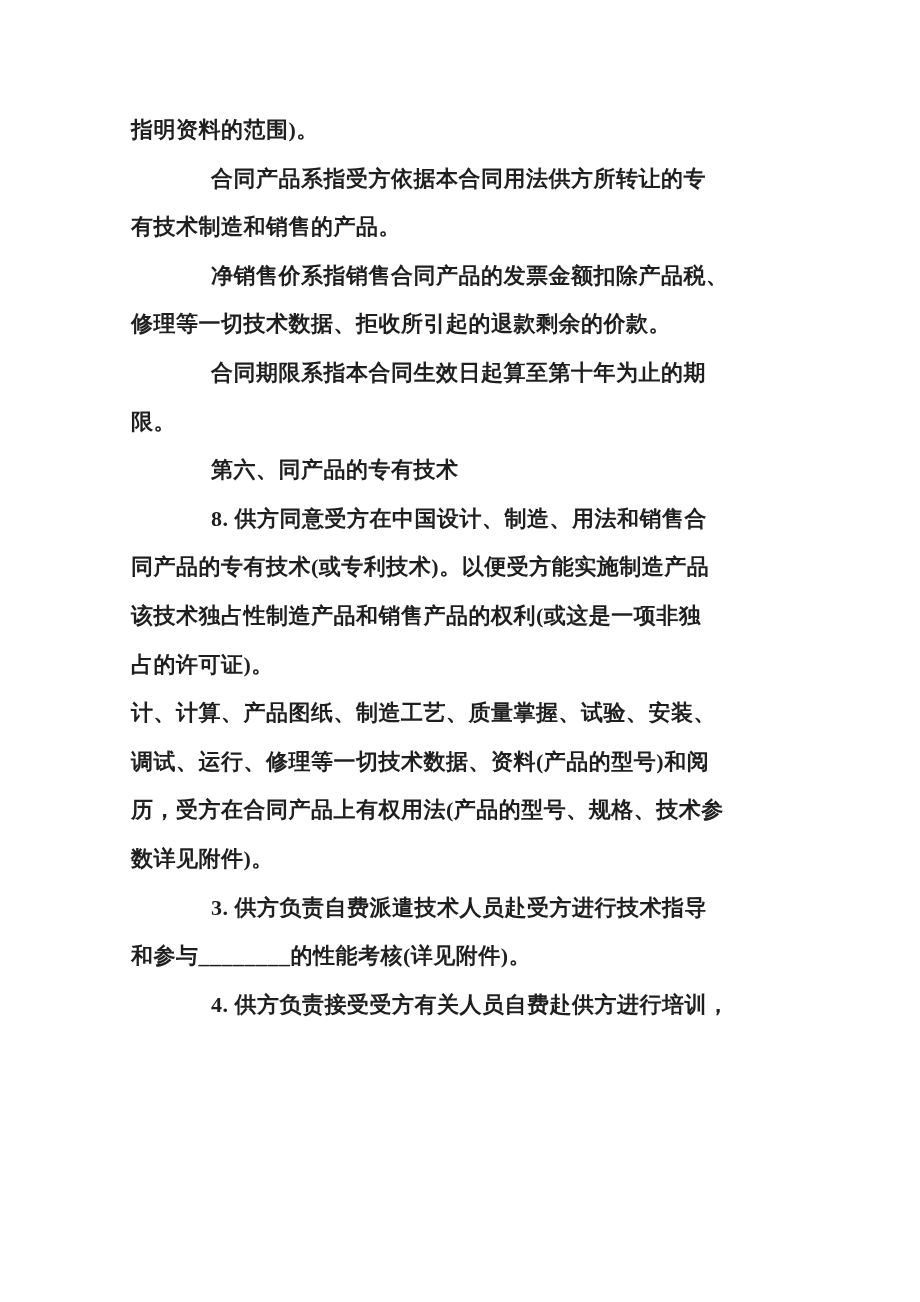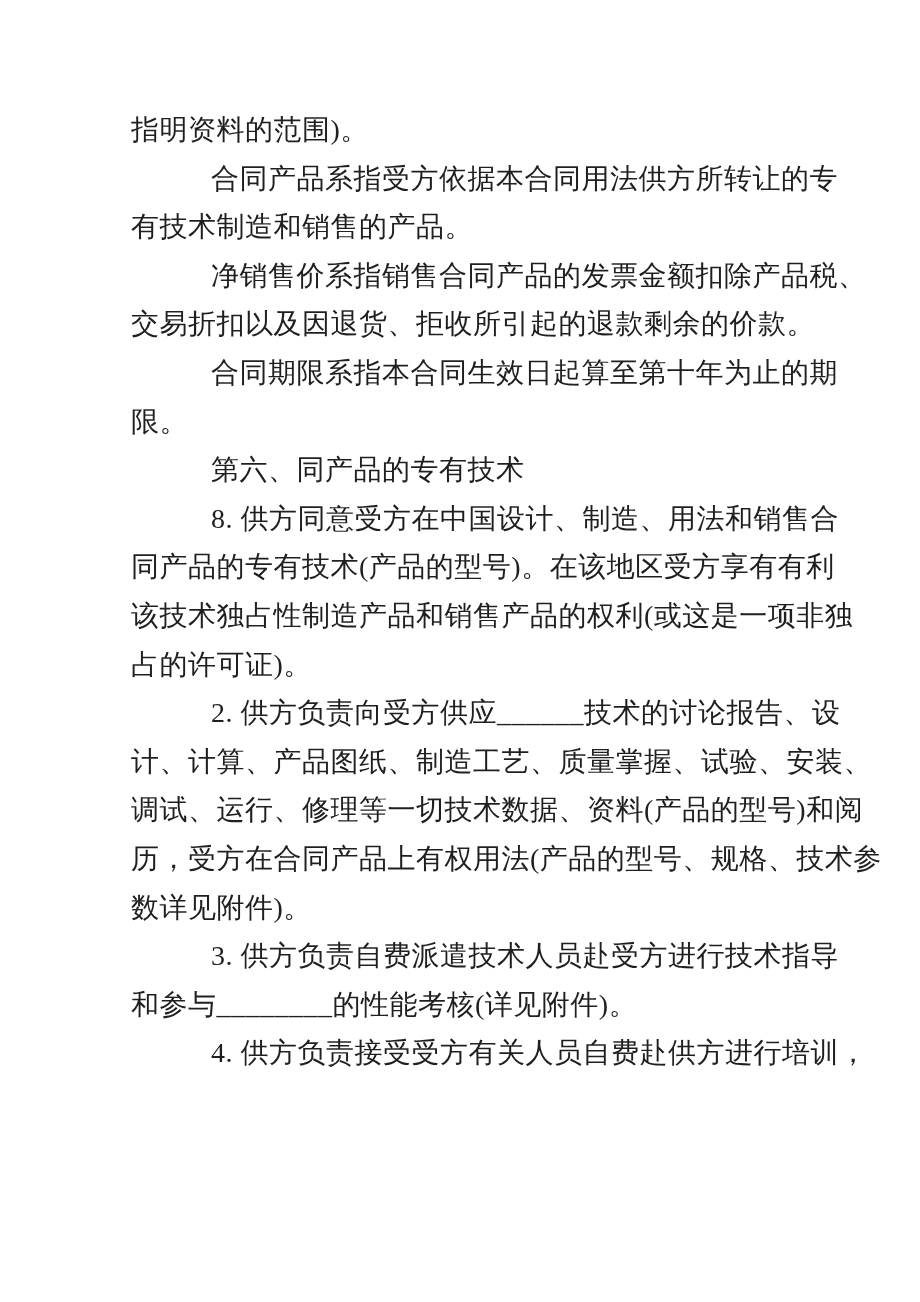--- a/index.html
+++ b/index.html
@@ -13,52 +13,51 @@
     height: 1302px;
     background: #ffffff;
     overflow: hidden;
     font-family: "Liberation Serif", serif;
   }
   .text-body {
     position: absolute;
     left: 131px;
     top: 106px;
     width: 700px;
-    font-size: 28px;
+    font-size: 22px;
     line-height: 48.6px;
     letter-spacing: 0.5px;
     color: #1f1f1f;
-    font-weight: 400;
+    font-weight: 700;
   }
   .line {
     white-space: nowrap;
     height: 48.6px;
   }
   .line.indent {
     padding-left: 80px;
   }
 </style>
 </head>
 <body>
 
 <div class="page">
   <div class="text-body">
       <div class="line">指明资料的范围)。</div>
       <div class="line indent">合同产品系指受方依据本合同用法供方所转让的专</div>
       <div class="line">有技术制造和销售的产品。</div>
       <div class="line indent">净销售价系指销售合同产品的发票金额扣除产品税、</div>
-      <div class="line">交易折扣以及因退货、拒收所引起的退款剩余的价款。</div>
+      <div class="line">修理等一切技术数据、拒收所引起的退款剩余的价款。</div>
       <div class="line indent">合同期限系指本合同生效日起算至第十年为止的期</div>
       <div class="line">限。</div>
       <div class="line indent">第六、同产品的专有技术</div>
       <div class="line indent">8. 供方同意受方在中国设计、制造、用法和销售合</div>
-      <div class="line">同产品的专有技术(产品的型号)。在该地区受方享有有利</div>
+      <div class="line">同产品的专有技术(或专利技术)。以便受方能实施制造产品</div>
       <div class="line">该技术独占性制造产品和销售产品的权利(或这是一项非独</div>
       <div class="line">占的许可证)。</div>
-      <div class="line indent">2. 供方负责向受方供应______技术的讨论报告、设</div>
       <div class="line">计、计算、产品图纸、制造工艺、质量掌握、试验、安装、</div>
       <div class="line">调试、运行、修理等一切技术数据、资料(产品的型号)和阅</div>
       <div class="line">历，受方在合同产品上有权用法(产品的型号、规格、技术参</div>
       <div class="line">数详见附件)。</div>
       <div class="line indent">3. 供方负责自费派遣技术人员赴受方进行技术指导</div>
       <div class="line">和参与________的性能考核(详见附件)。</div>
       <div class="line indent">4. 供方负责接受受方有关人员自费赴供方进行培训，</div>
     </div>
 </div>
 

